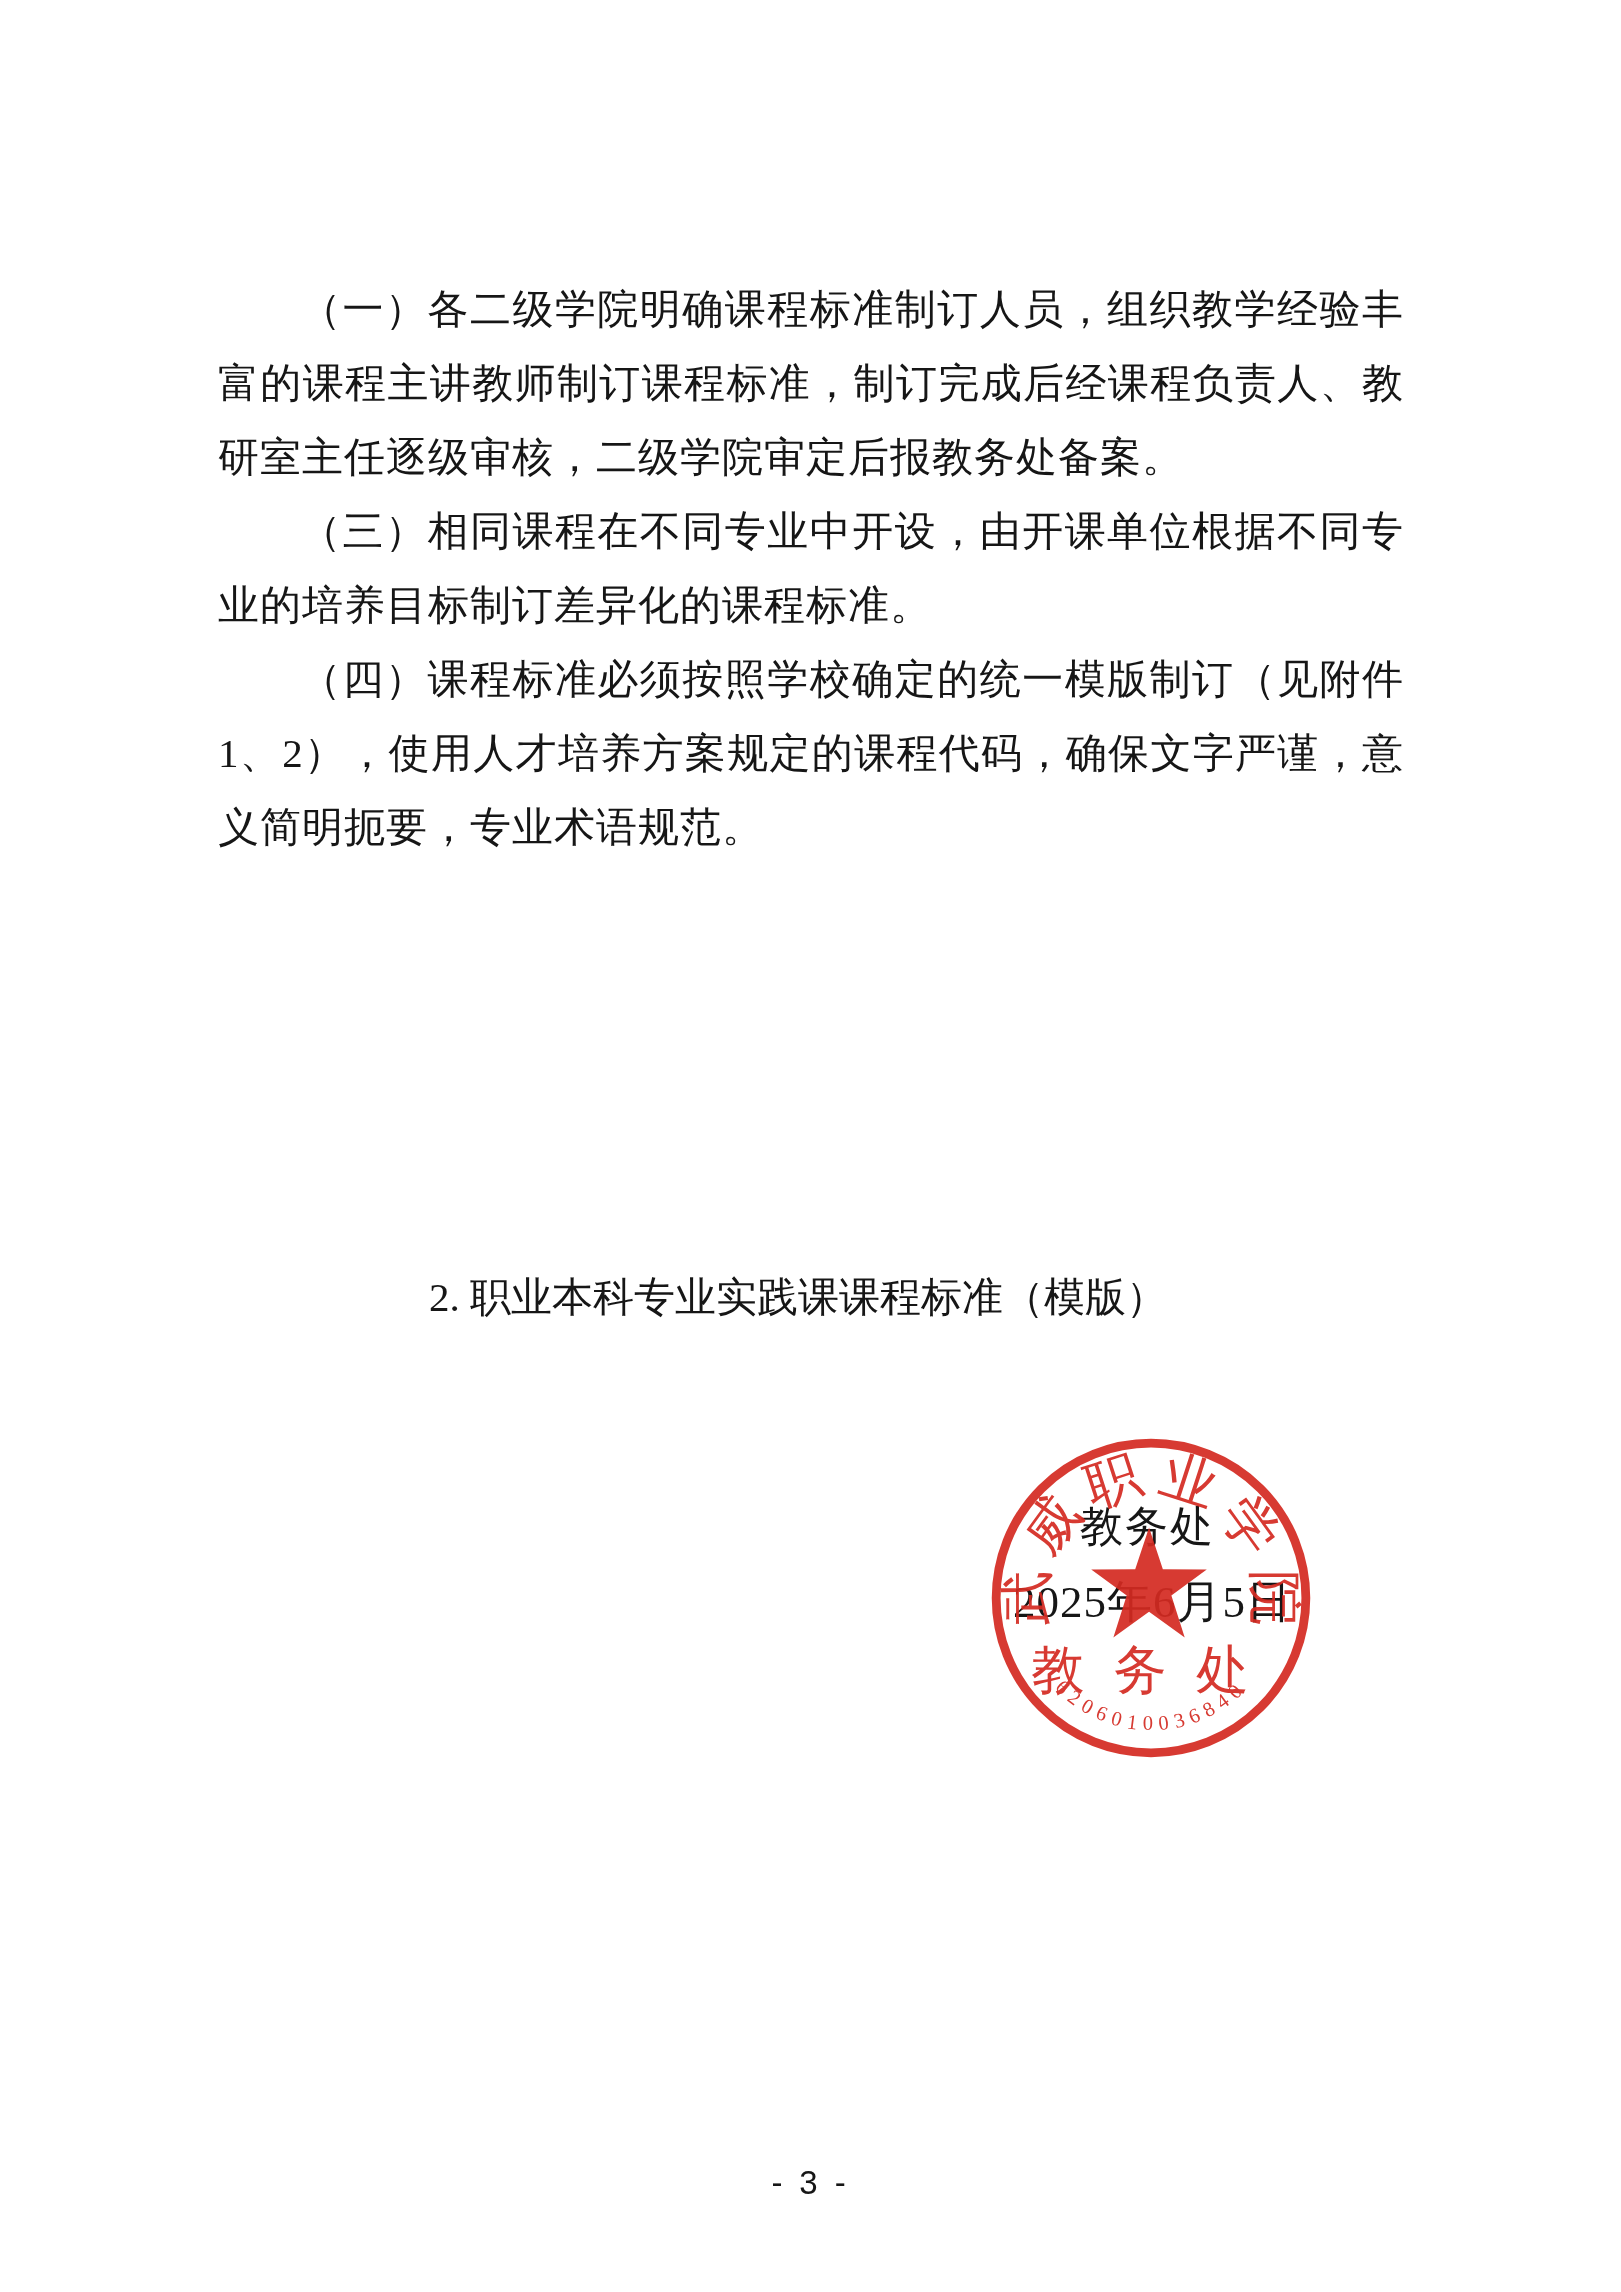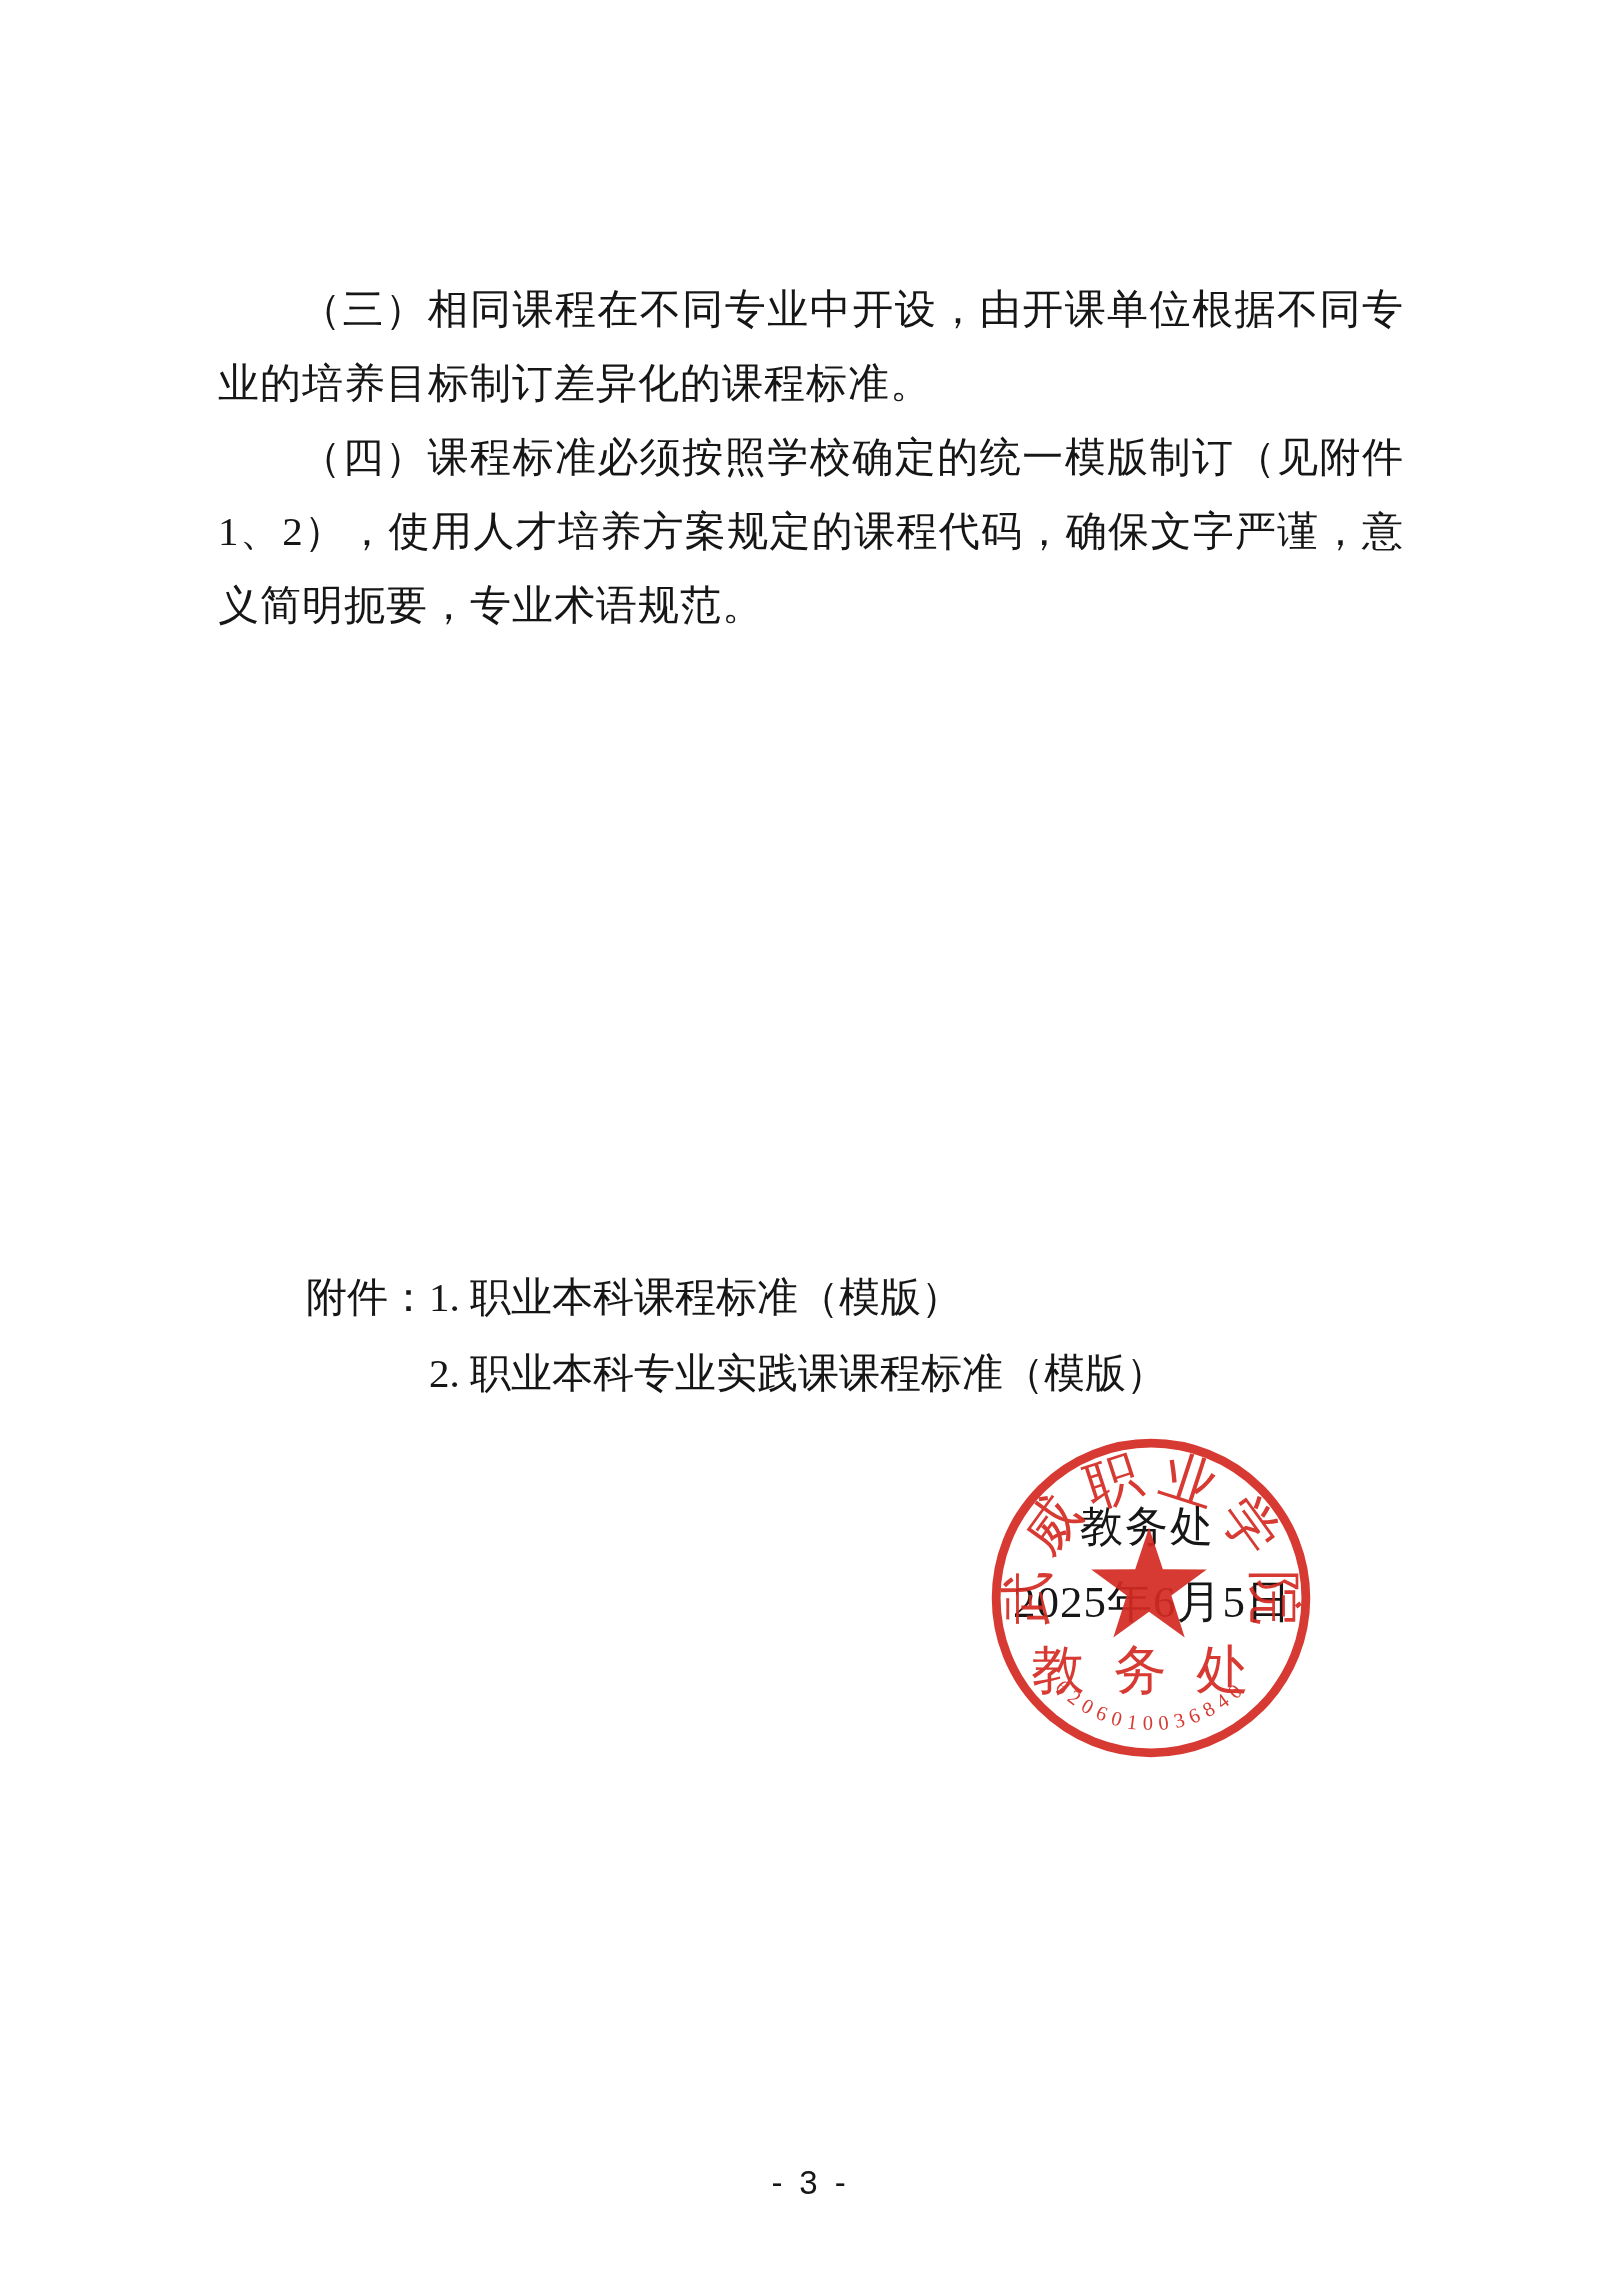--- a/index.html
+++ b/index.html
@@ -73,29 +73,26 @@
     letter-spacing: 3.9px;
     font-family: "Liberation Sans", "DejaVu Sans", sans-serif;
   }
 </style>
 </head>
 <body>
 
 <div class="page">
 
   <div class="body-text">
+    <p>（一）各二级学院明确课程标准制订人员，组织教学经验丰富的课程主讲教师制订课程标准，制订完成后经课程负责人、教研室主任逐级审核，二级学院审定后报教务处备案。</p>
     <p>（三）相同课程在不同专业中开设，由开课单位根据不同专业的培养目标制订差异化的课程标准。</p>
     <p>（四）课程标准必须按照学校确定的统一模版制订（见附件1、2），使用人才培养方案规定的课程代码，确保文字严谨，意义简明扼要，专业术语规范。</p>
   </div>
 
   <div class="attachments">
-    <div class="att-row">
-      <span class="att-label">附件：</span>
-      <span>1. 职业本科课程标准（模版）</span>
-    </div>
     <div class="att-row hanging">
       <span>2. 职业本科专业实践课课程标准（模版）</span>
     </div>
   </div>
 
   <div class="signature-dept">教务处</div>
   <div class="signature-date">2025年6月5日</div>
 
   <svg class="seal" viewBox="0 0 400 400">
     <circle cx="200" cy="200" r="158" fill="none" stroke="#d42a21" stroke-width="9"></circle>

